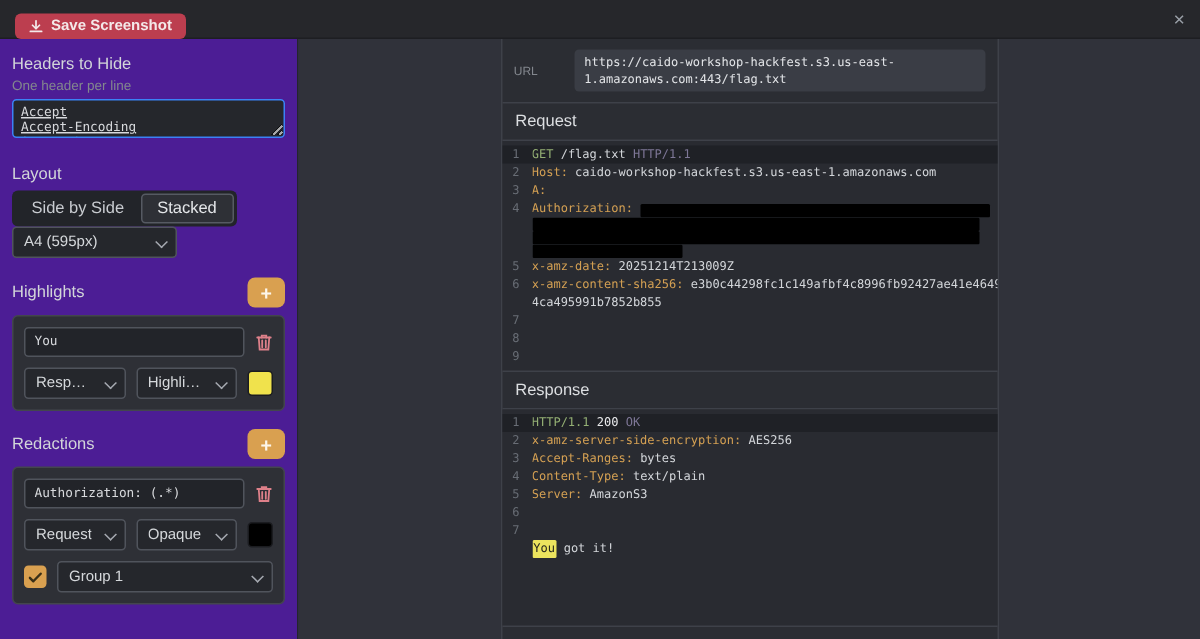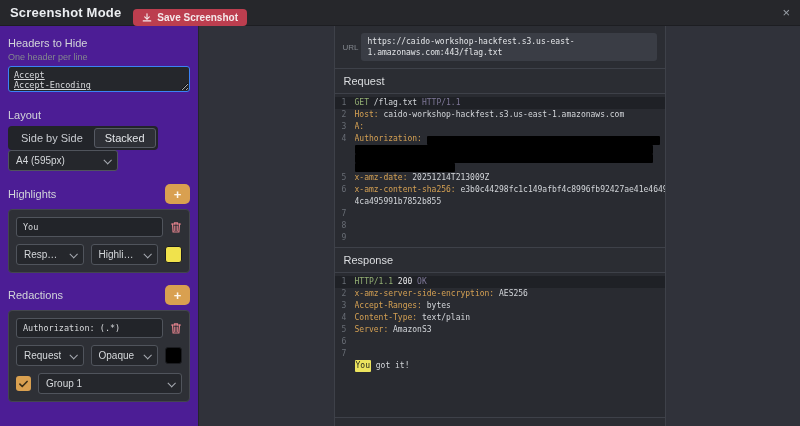--- a/index.html
+++ b/index.html
@@ -57,21 +57,21 @@
   .swatch{width:15px;height:15px;border-radius:3px;border:1px solid #1b1c20;flex:0 0 auto;cursor:pointer;}
   .checkbox{width:15px;height:15px;border-radius:3px;background:#d9a050;display:flex;
             align-items:center;justify-content:center;flex:0 0 auto;cursor:pointer;}
   .sel-sm{max-width:78px;}
   .sel-flex{flex:1;min-width:0;}
 
   
   .preview{flex:1;background:#30323a;display:flex;justify-content:center;overflow:hidden;}
   .doc{width:332px;background:#2b2d33;border-left:1px solid #3e4149;border-right:1px solid #3e4149;
        box-sizing:border-box;display:flex;flex-direction:column;}
-  .url-row{display:flex;align-items:center;gap:2px;padding:7px 8px;}
+  .url-row{display:flex;align-items:center;gap:24px;padding:7px 8px;}
   .url-label{color:#83878e;font-size:8px;flex:0 0 auto;}
   .url-box{flex:1;background:#3a3d45;border-radius:3px;padding:3px 7px;
       font-family:"DejaVu Sans Mono",monospace;font-size:8px;line-height:11px;color:#e3e5e8;
       overflow-wrap:break-word;}
   .sec-head{border-top:1px solid #3e4149;border-bottom:1px solid #3e4149;
       padding:6px 9px;color:#dcdee1;font-size:11px;}
   .sec-head.resp{border-top:1px solid #3e4149;margin-top:0;}
 
   .editor{background:#292b31;padding:3px 0;}
   .crow{display:flex;line-height:12px;font-family:"DejaVu Sans Mono",monospace;font-size:8px;}
@@ -91,21 +91,20 @@
   .you-hl{background:#ece45e;color:#26271c;padding:0 1px;border-radius:1px;}
   .resp-editor{min-height:138px;}
   .doc-tail{border-top:1px solid #3e4149;flex:1;min-height:8px;}
 </style>
 </head>
 <body>
 
 <div class="app">
 
   <header class="topbar">
-    <span class="title">Screenshot Mode</span>
     <button class="save-btn">
       <span>
         <svg width="10" height="10" viewBox="0 0 12 12" fill="none" stroke="#f4e9ea" stroke-width="1.4" stroke-linecap="round" stroke-linejoin="round">
           <path d="M6 1v6"></path>
             <path d="M3.2 4.6 6 7.4 8.8 4.6"></path>
             <path d="M1.5 9.5h9"></path>
         </svg>
       </span>
       <span>Save Screenshot</span>
     </button>

